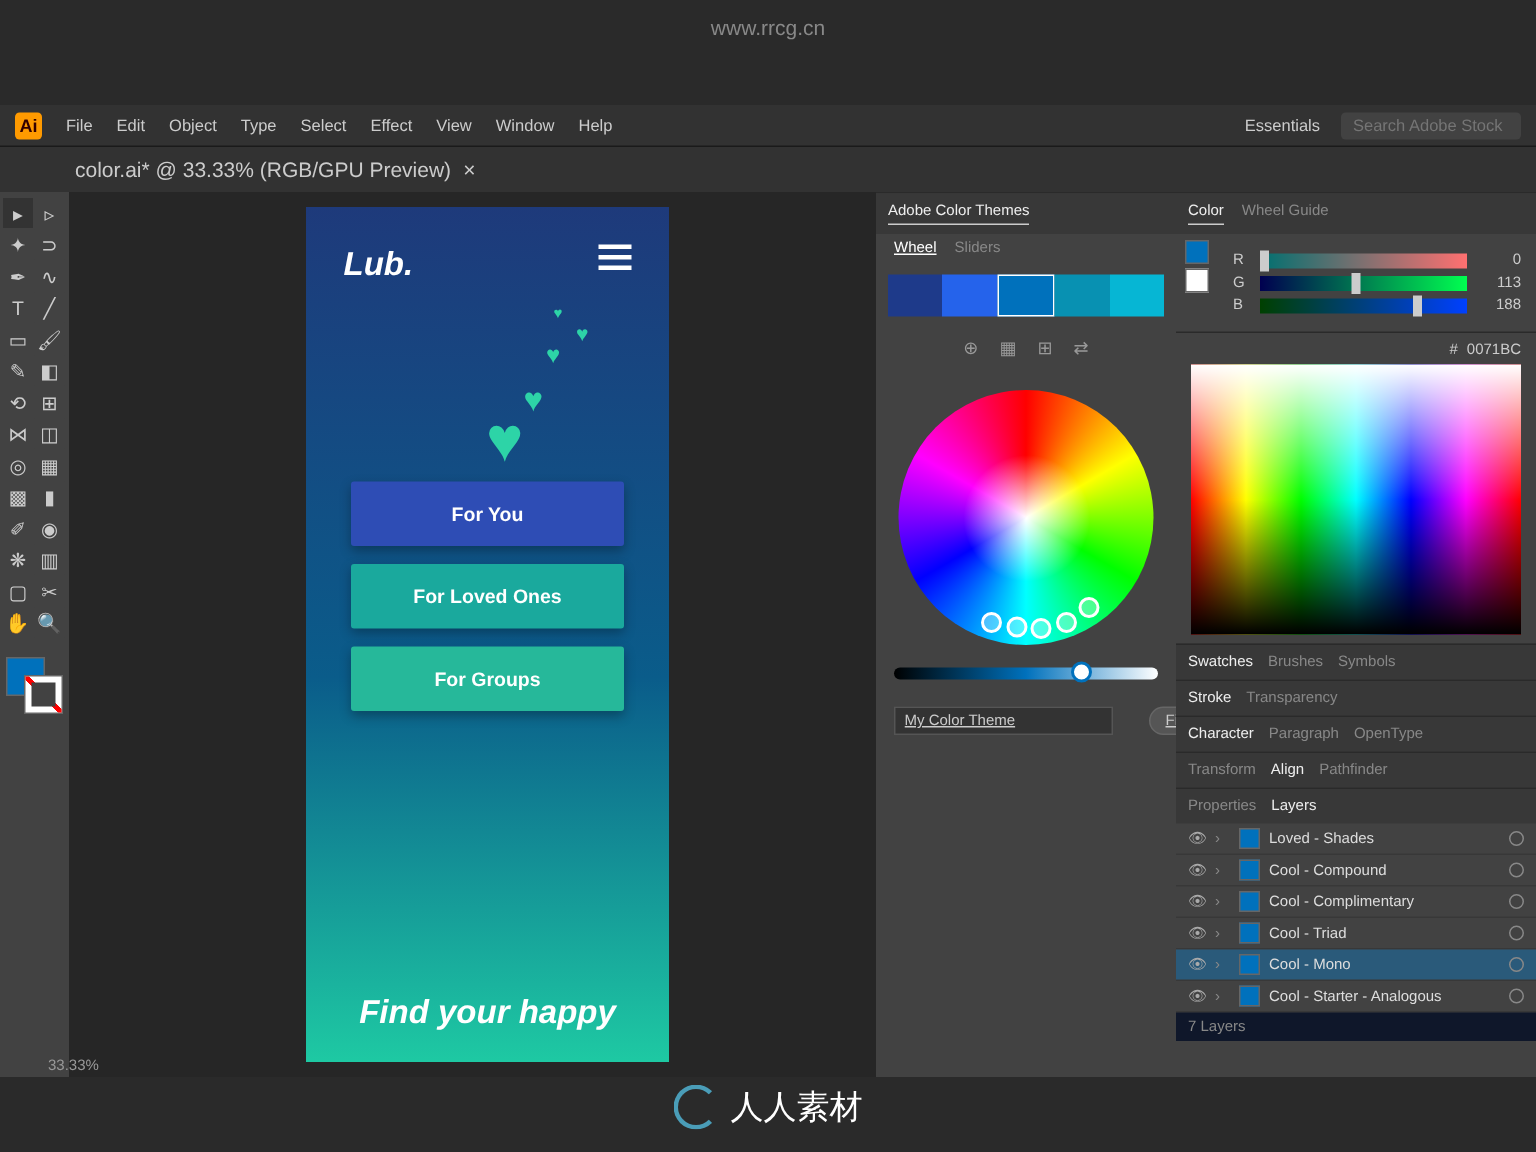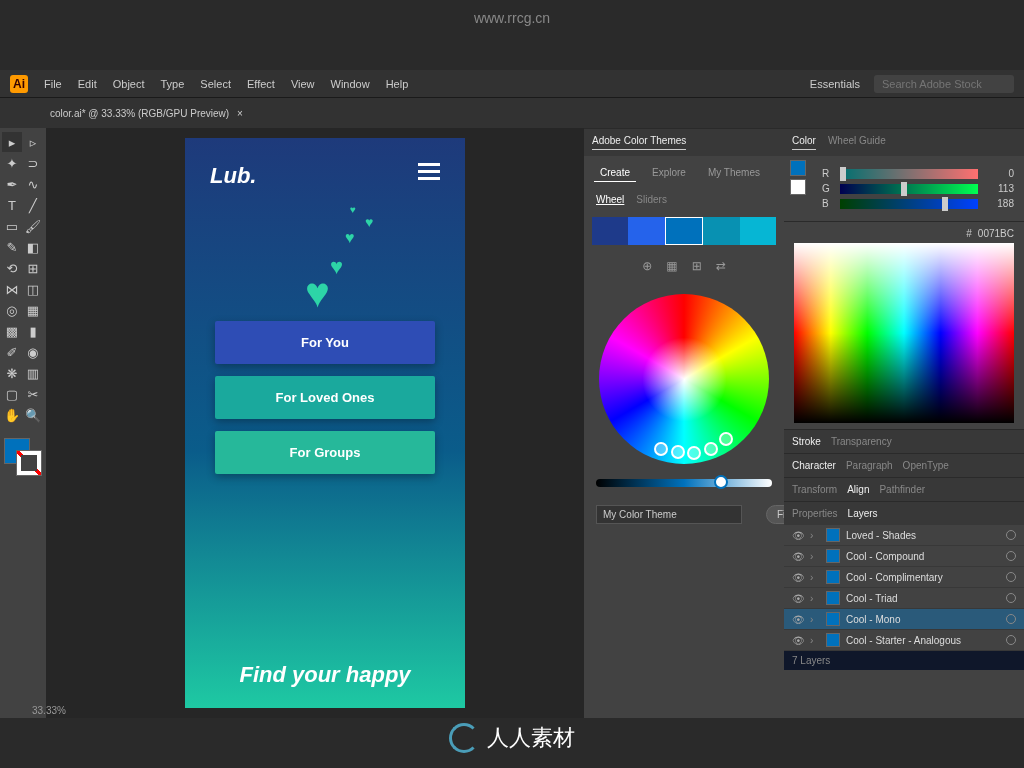--- a/index.html
+++ b/index.html
@@ -7,40 +7,40 @@
 .watermark-top { position: absolute; top: 10px; left: 50%; transform: translateX(-50%); color: #888; font-size: 14px; z-index: 100; }
 .watermark-bottom { position: absolute; bottom: 15px; left: 50%; transform: translateX(-50%); color: #fff; font-size: 22px; z-index: 100; display: flex; align-items: center; gap: 8px; }
 .wm-logo { width: 30px; height: 30px; border: 3px solid #4a9db8; border-radius: 50%; border-right-color: transparent; position: relative; }
 
 .main-container { position: absolute; top: 70px; left: 0; right: 0; bottom: 50px; background: #323232; }
 
 .menubar { height: 28px; background: #323232; display: flex; align-items: center; padding: 0 10px; gap: 16px; border-bottom: 1px solid #1a1a1a; }
 .menubar .logo { width: 18px; height: 18px; background: #ff9a00; border-radius: 3px; color: #330000; font-weight: bold; font-size: 12px; display: flex; align-items: center; justify-content: center; }
 .menu-item { color: #ccc; cursor: pointer; }
 .menu-right { margin-left: auto; display: flex; gap: 14px; align-items: center; }
-.search-stock { background: #424242; border: none; color: #999; padding: 3px 8px; width: 140px; border-radius: 3px; font-size: 11px; }
+.search-stock { background: #424242; border: none; color: #999; padding: 3px 8px; width: 120px; border-radius: 3px; font-size: 11px; }
 
 .tab-bar { height: 30px; background: #323232; display: flex; align-items: center; padding: 0 50px; }
-.doc-tab { color: #ccc; font-size: 10px; display: flex; align-items: center; gap: 8px; }
+.doc-tab { color: #ccc; font-size: 14px; display: flex; align-items: center; gap: 8px; }
 .doc-tab .close { cursor: pointer; }
 
 .workspace { display: flex; height: calc(100% - 58px); }
 
 .toolbar { width: 46px; background: #424242; display: flex; flex-direction: column; padding: 4px 2px; gap: 1px; }
 .tool-row { display: flex; gap: 1px; }
 .tool { width: 20px; height: 20px; background: #424242; display: flex; align-items: center; justify-content: center; color: #ccc; font-size: 13px; cursor: pointer; }
 .tool.active { background: #333; }
 .color-swatches { margin-top: 10px; padding: 2px; }
 .fill-swatch { width: 26px; height: 26px; background: #0071BC; border: 1px solid #666; position: relative; }
 .stroke-swatch { width: 26px; height: 26px; background: #fff; border: 1px solid #666; position: relative; top: -14px; left: 12px; }
 .stroke-swatch::after { content: ''; position: absolute; inset: 4px; background: #424242; }
 .stroke-swatch::before { content: ''; position: absolute; top: 0; left: 0; right: 0; bottom: 0; background: linear-gradient(45deg, transparent 45%, red 45%, red 55%, transparent 55%); }
 
 .canvas-area { flex: 1; background: #262626; display: flex; justify-content: center; align-items: flex-start; padding-top: 10px; overflow: hidden; }
-.artboard { width: 280px; height: 570px; background: linear-gradient(180deg, #1e3a7b 0%, #0a5c8a 55%, #1ec9a3 100%); position: relative; color: #fff; font-family: Georgia, serif; margin-left: 20px; }
+.artboard { width: 242px; height: 570px; background: linear-gradient(180deg, #1e3a7b 0%, #0a5c8a 55%, #1ec9a3 100%); position: relative; color: #fff; font-family: Georgia, serif; margin-left: 20px; }
 .phone-header { display: flex; justify-content: space-between; padding: 25px 25px 10px; }
 .brand { font-size: 22px; font-weight: bold; font-style: italic; }
 .hamburger { display: flex; flex-direction: column; gap: 4px; cursor: pointer; }
 .hamburger span { width: 22px; height: 3px; background: #fff; }
 .hearts { position: relative; height: 110px; }
 .heart { position: absolute; color: #2dd4a7; }
 .h1 { left: 165px; top: 5px; font-size: 10px; }
 .h2 { left: 180px; top: 15px; font-size: 14px; }
 .h3 { left: 160px; top: 30px; font-size: 16px; }
 .h4 { left: 145px; top: 55px; font-size: 22px; }
@@ -78,21 +78,21 @@
 .small-icons { display: flex; justify-content: center; gap: 14px; padding: 6px; color: #999; font-size: 12px; }
 
 .color-wheel { width: 170px; height: 170px; margin: 15px auto; border-radius: 50%; background: conic-gradient(from 0deg, #ff0000, #ffff00, #00ff00, #00ffff, #0000ff, #ff00ff, #ff0000); position: relative; }
 .wheel-center { position: absolute; inset: 25%; border-radius: 50%; background: radial-gradient(circle, #fff 0%, transparent 70%); }
 .wheel-marker { position: absolute; width: 14px; height: 14px; border: 2px solid #fff; border-radius: 50%; background: rgba(255,255,255,0.3); }
 .wm1 { bottom: 8px; left: 55px; } .wm2 { bottom: 5px; left: 72px; } .wm3 { bottom: 4px; left: 88px; } .wm4 { bottom: 8px; left: 105px; } .wm5 { bottom: 18px; left: 120px; }
 
 .brightness-slider { margin: 10px 12px; height: 8px; background: linear-gradient(90deg, #000, #0071BC, #fff); position: relative; border-radius: 4px; }
 .slider-handle { position: absolute; right: 25%; top: -4px; width: 14px; height: 14px; background: #fff; border: 2px solid #0071BC; border-radius: 50%; }
 
-.theme-name-row { display: flex; gap: 24px; padding: 8px 12px; align-items: center; }
+.theme-name-row { display: flex; gap: 24px; padding: 8px 12px; align-items: center; text-decoration: underline; }
 .theme-input { flex: 1; background: #333; border: 1px solid #555; color: #ccc; padding: 3px 6px; font-size: 10px; }
 .save-btn { background: #555; border: 1px solid #666; color: #ccc; padding: 3px 10px; border-radius: 10px; font-size: 10px; cursor: pointer; }
 
 .rgb-sliders { padding: 8px 10px; }
 .rgb-row { display: flex; align-items: center; gap: 6px; margin: 4px 0; }
 .rgb-label { width: 12px; font-size: 10px; }
 .rgb-track { flex: 1; height: 10px; position: relative; }
 .rgb-r { background: linear-gradient(90deg, #007070, #ff7070); }
 .rgb-g { background: linear-gradient(90deg, #000050, #00ff50); }
 .rgb-b { background: linear-gradient(90deg, #004000, #0040ff); }
@@ -241,25 +241,20 @@
         <div class="btn btn3">For Groups</div>
         <div class="footer-text">Find your happy</div>
       </div>
     </div>
 
     <div class="panel-column mid">
       <div class="panel color-theme-panel">
         <div class="panel-header">
             <span class="panel-tab active">Adobe Color Themes</span>
           </div>
-        <div class="sub-tabs">
-          <span class="sub-tab active">Create</span>
-          <span class="sub-tab">Explore</span>
-          <span class="sub-tab">My Themes</span>
-        </div>
         <div class="wheel-tabs">
           <span class="active">Wheel</span>
           <span>Sliders</span>
         </div>
         <div class="theme-swatches">
           <div class="ts1"></div>
           <div class="ts2"></div>
           <div class="ts3"></div>
           <div class="ts4"></div>
           <div class="ts5"></div>
@@ -327,20 +322,25 @@
 
       <div class="panel spectrum-panel">
         <div class="hex-row">
           <span>#</span>
           <span>0071BC</span>
         </div>
         <div class="spectrum"></div>
       </div>
 
       <div class="small-panel-tabs">
+        <span class="active">Swatches</span>
+        <span>Brushes</span>
+        <span>Symbols</span>
+      </div>
+      <div class="small-panel-tabs">
         <span class="active">Stroke</span>
         <span>Transparency</span>
       </div>
       <div class="small-panel-tabs">
         <span class="active">Character</span>
         <span>Paragraph</span>
         <span>OpenType</span>
       </div>
       <div class="small-panel-tabs">
         <span>Transform</span>

